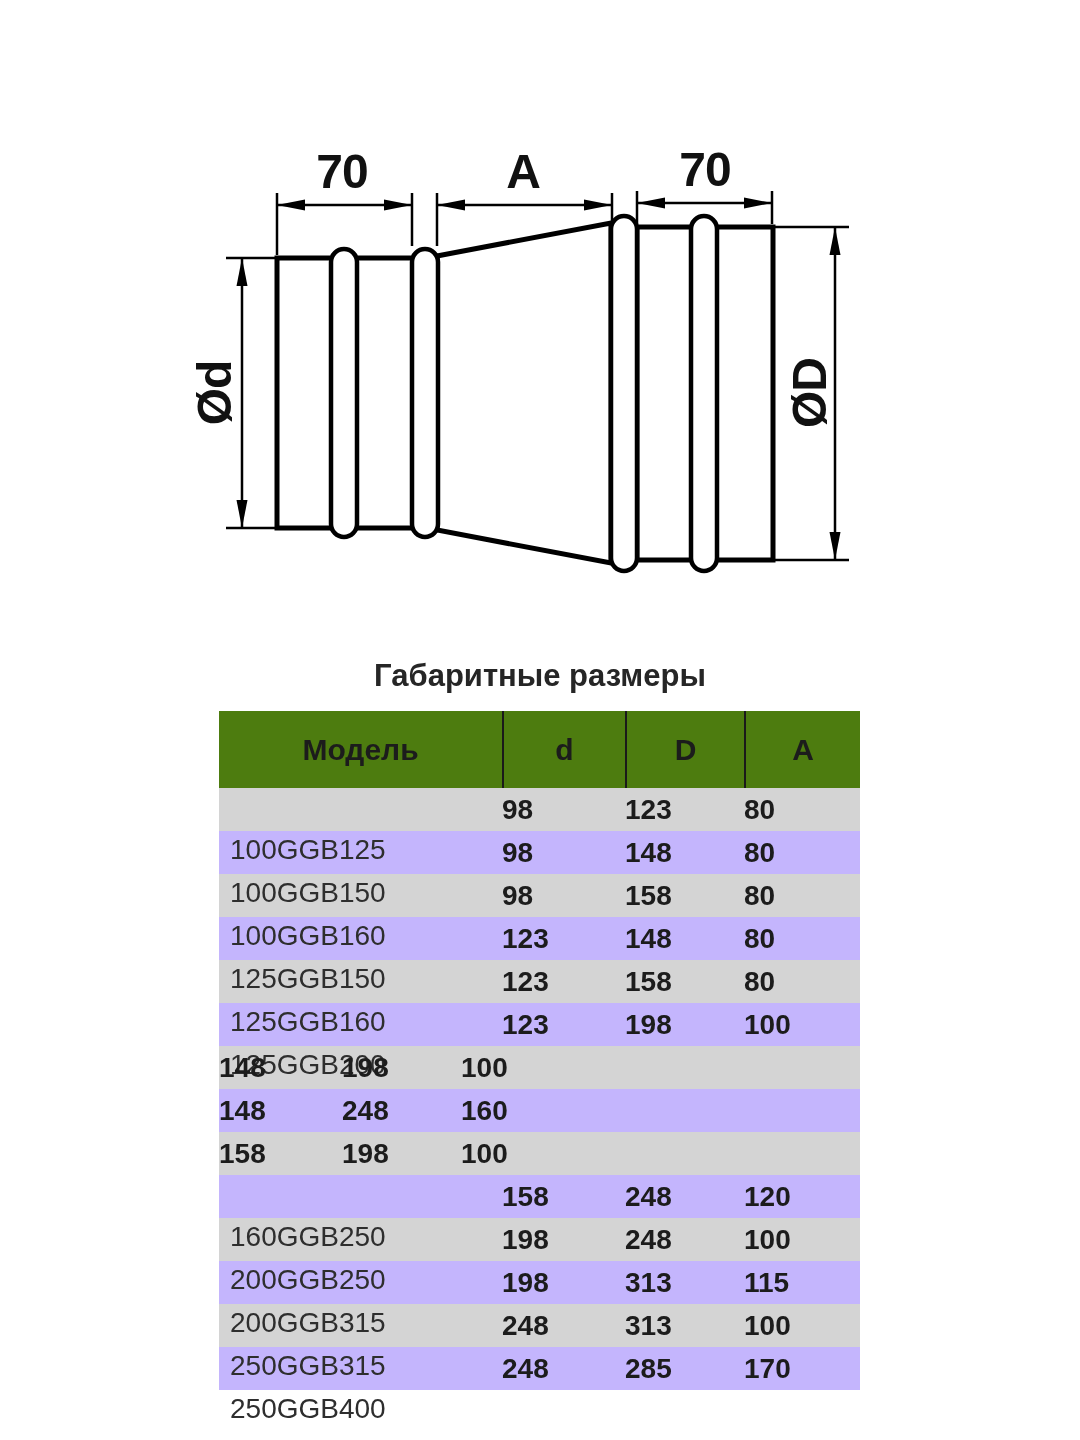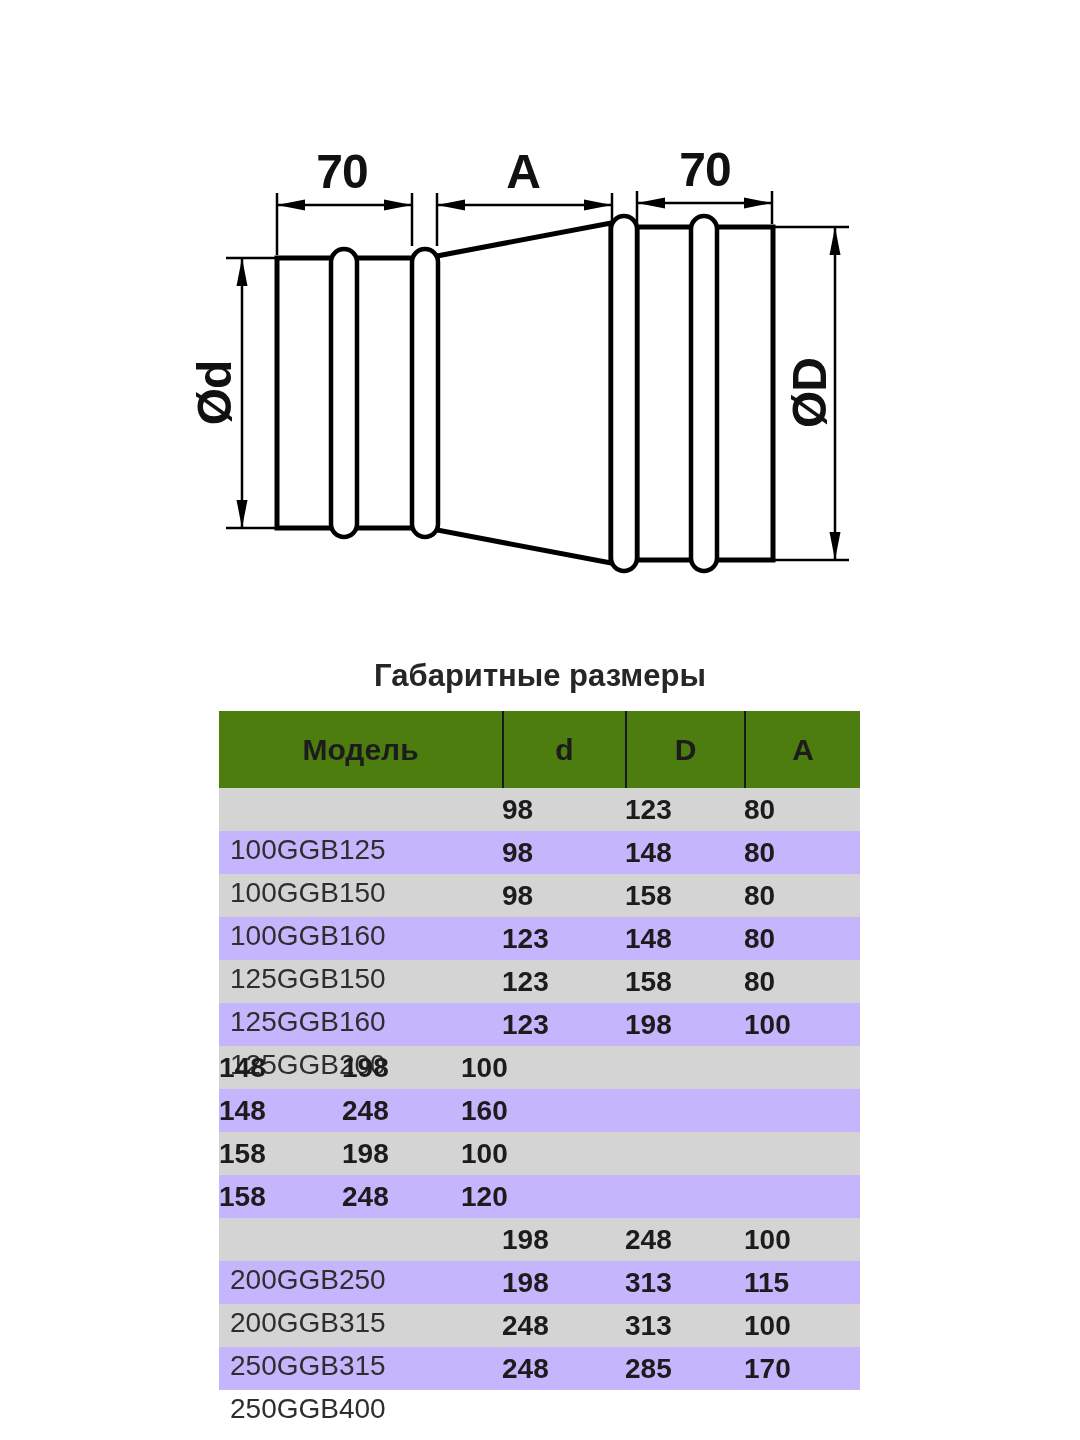--- a/index.html
+++ b/index.html
@@ -214,20 +214,21 @@
       <div class="cell num col-a">160</div>
     </div>
 
     <div class="trow striped">
       <div class="cell num col-d">158</div>
       <div class="cell num col-dd">198</div>
       <div class="cell num col-a">100</div>
     </div>
 
     <div class="trow">
+      <div class="cell model col-model">160GGB250</div>
       <div class="cell num col-d">158</div>
       <div class="cell num col-dd">248</div>
       <div class="cell num col-a">120</div>
     </div>
 
     <div class="trow striped">
       <div class="cell model col-model">200GGB250</div>
       <div class="cell num col-d">198</div>
       <div class="cell num col-dd">248</div>
       <div class="cell num col-a">100</div>

